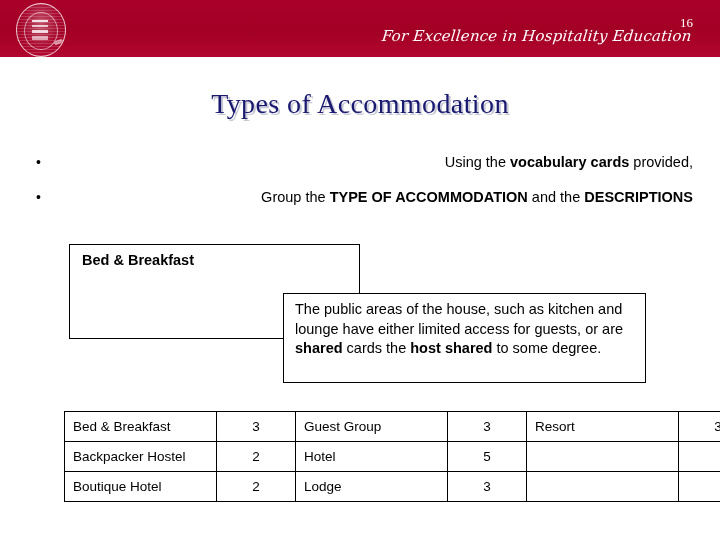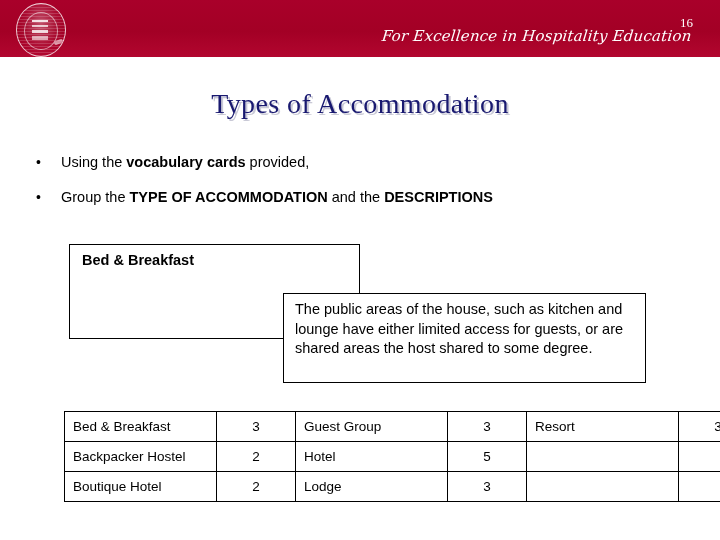--- a/index.html
+++ b/index.html
@@ -143,21 +143,21 @@
   .bullet-2 { top: 188px; }
   .bullet-mark {
     width: 28px;
     flex: 0 0 28px;
     font-size: 14px;
     line-height: 18px;
     text-align: left;
     padding-left: 3px;
     box-sizing: border-box;
   }
-  .bullet-text { flex: 1 1 auto; }
+  .bullet-text { flex: 1 1 auto; text-align: right; }
   .bullet-text b { font-weight: bold; }
 
   
   .box {
     position: absolute;
     background: #ffffff;
     border: 1.3px solid #000000;
     box-sizing: border-box;
   }
   .box-bb {
@@ -178,21 +178,21 @@
     width: 363px; height: 90px;
     z-index: 2;
     padding: 6px 10px 0 11px;
   }
   .box-desc p {
     margin: 0;
     font-size: 14.5px;
     line-height: 19.5px;
     color: #000000;
   }
-  .box-desc b { font-weight: normal; }
+  .box-desc b { font-weight: bold; }
 
   
   .vocab-table {
     position: absolute;
     left: 64px; top: 411px;
     width: 587px;
     border-collapse: collapse;
     table-layout: fixed;
   }
   .vocab-table td {
@@ -241,21 +241,21 @@
   <div class="bullet-row bullet-2">
     <span class="bullet-mark">•</span>
     <span class="bullet-text"><span>Group the </span><b>TYPE OF ACCOMMODATION</b><span> and the </span><b>DESCRIPTIONS</b></span>
   </div>
 
   <div class="box box-bb">
     <div class="box-bb-label">Bed &amp; Breakfast</div>
   </div>
 
   <div class="box box-desc">
-    <p><span>The public areas of the house, such as kitchen and lounge have either limited access for guests, or are </span><b>shared</b><span> areas the </span><b>host shared</b><span> to some degree.</span></p>
+    <p><span>The public areas of the house, such as kitchen and lounge have either limited access for guests, or are </span><b>shared</b><span> cards the </span><b>host shared</b><span> to some degree.</span></p>
   </div>
 
   <table class="vocab-table">
     <colgroup>
       <col class="col-name">
         <col class="col-num">
       <col class="col-name">
         <col class="col-num">
       <col class="col-name">
         <col class="col-num">

